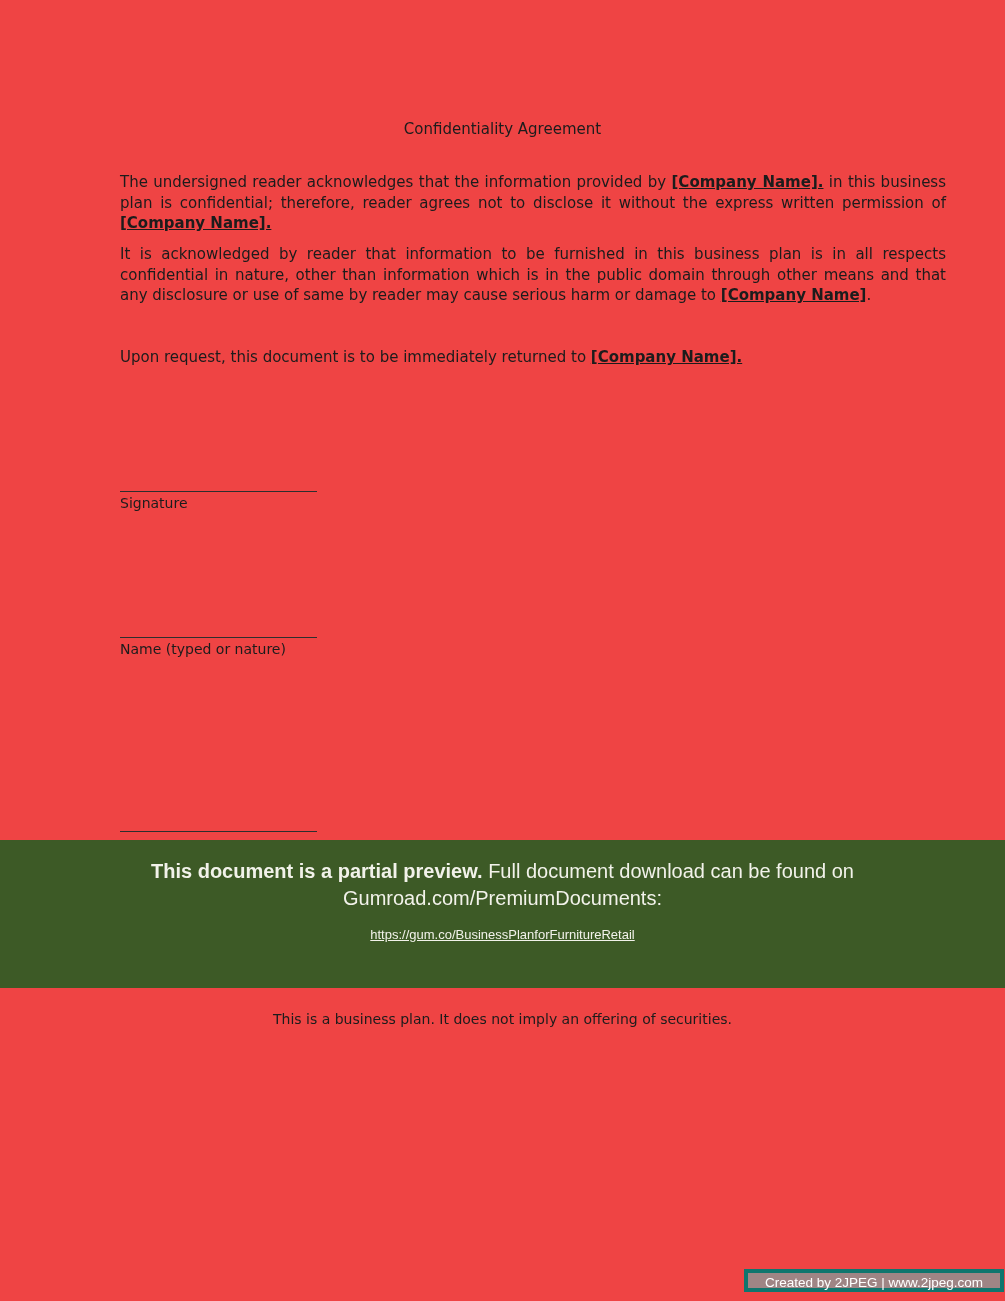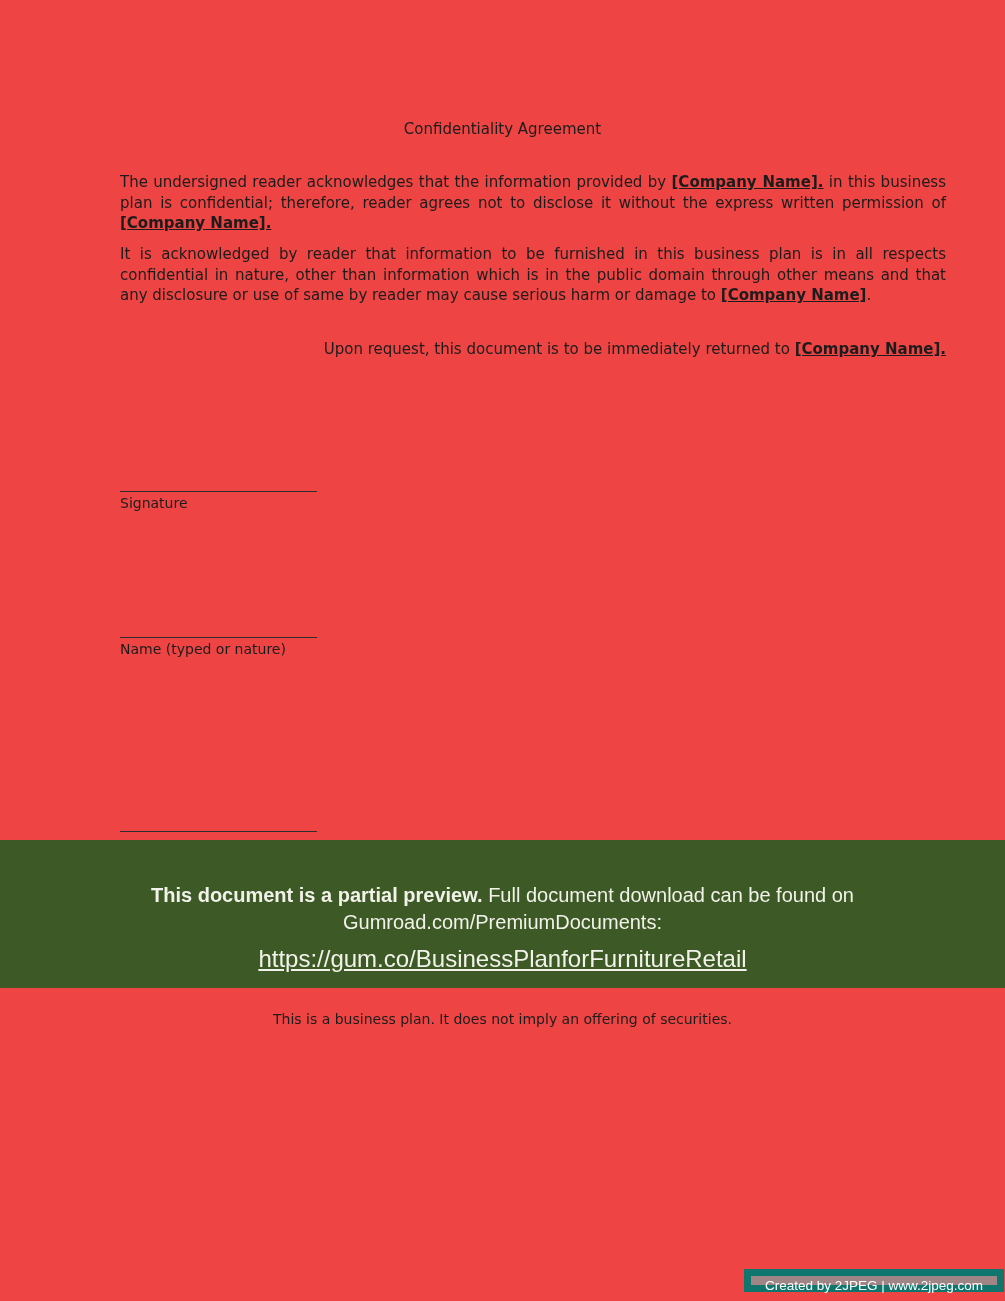--- a/index.html
+++ b/index.html
@@ -18,55 +18,55 @@
     text-align: center; font-size: 15px; line-height: 20px;
   }
 
   .para {
     position: absolute; left: 120px; width: 826px;
     font-size: 15px; line-height: 20.5px;
     text-align: justify;
   }
   #para1 { top: 161px; margin-top: 11px; }
   #para2 { top: 244px; }
-  #para3 { top: 339px; text-align: right; }
+  #para3 { top: 347px; text-align: left; }
   .company { font-weight: bold; text-decoration: underline; }
 
   .sig-group { position: absolute; left: 120px; width: 197px; }
   #sig1 { top: 472px; }
   #sig2 { top: 618px; }
   #sig3 { top: 812px; }
   .sig-line { height: 20px; border-bottom: 1px solid #2e2e2e; }
   .sig-label { font-size: 14px; line-height: 21px; padding-top: 1px; white-space: nowrap; }
 
   .banner {
     position: absolute; top: 840px; left: 0;
     width: 1005px; height: 148px;
     background: #3d5a26; color: #f2f2ea;
     font-family: "Liberation Sans", sans-serif;
   }
   .banner-msg {
     padding: 18px 40px 0 40px;
     text-align: center;
-    font-size: 20px; line-height: 27px; margin-top: 24px;
+    font-size: 20px; line-height: 27px;
   }
   .banner-msg b { font-weight: bold; }
-  .banner-link-row { text-align: center; margin-top: 9px; font-size: 24px; line-height: 27px; }
+  .banner-link-row { text-align: center; margin-top: 9px; font-size: 13px; line-height: 27px; }
   .banner-link { color: inherit; text-decoration: underline; cursor: pointer; }
 
   .disclaimer {
     position: absolute; top: 1009px; left: 0; width: 100%;
     text-align: center; font-size: 14px; line-height: 20px;
   }
 
   .watermark {
     position: absolute; top: 1269px; right: 1px;
     width: 260px; height: 23px;
     background: rgba(145,145,145,0.85);
-    border: 7px solid #0f766e;
+    border: 4px solid #0f766e;
     color: #ffffff;
     font-family: "Liberation Sans", sans-serif;
     font-size: 13.5px; line-height: 20px;
     text-align: center;
   }
 </style>
 </head>
 <body>
 
 <div class="page">

